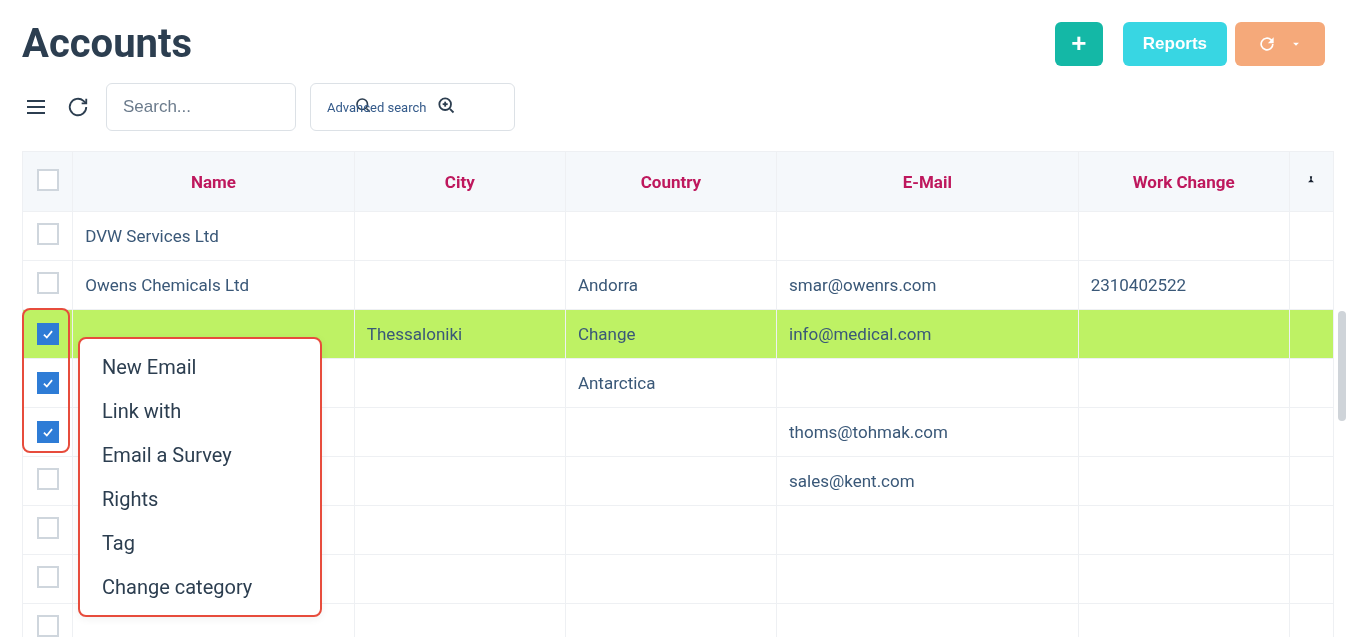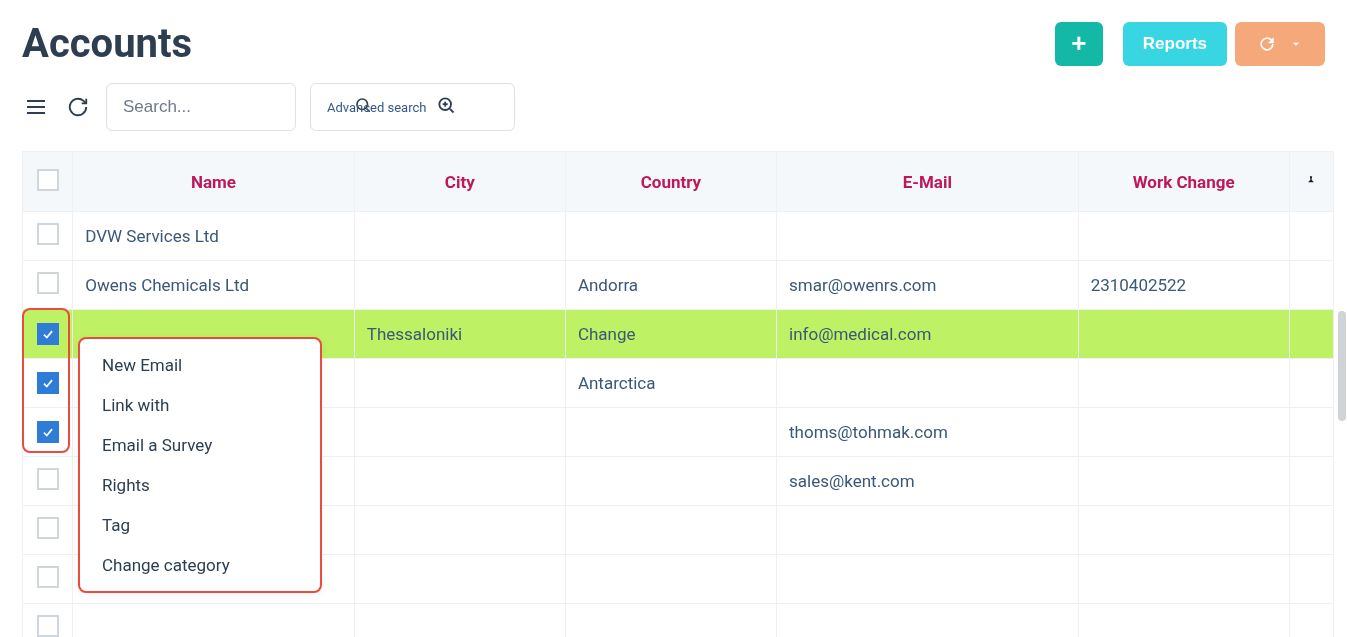--- a/index.html
+++ b/index.html
@@ -151,21 +151,21 @@
       width: 244px;
       background: #fff;
       border: 2px solid #e74c3c;
       border-radius: 8px;
       box-shadow: 0 2px 8px rgba(0,0,0,0.06);
       padding: 6px 0;
       z-index: 10;
     }
     .context-item {
       padding: 10px 22px;
-      font-size: 17px;
+      font-size: 20px;
       color: #2c3e50;
       cursor: pointer;
     }
 
     .scrollbar-track {
       position: absolute;
       right: 0;
       top: 160px;
       width: 10px;
       height: 470px;

